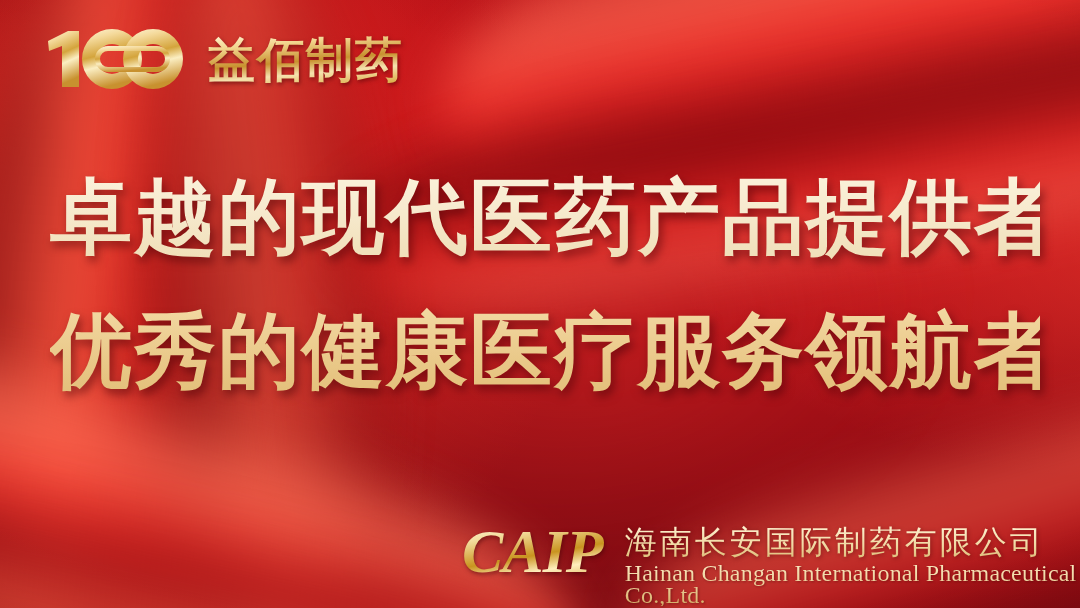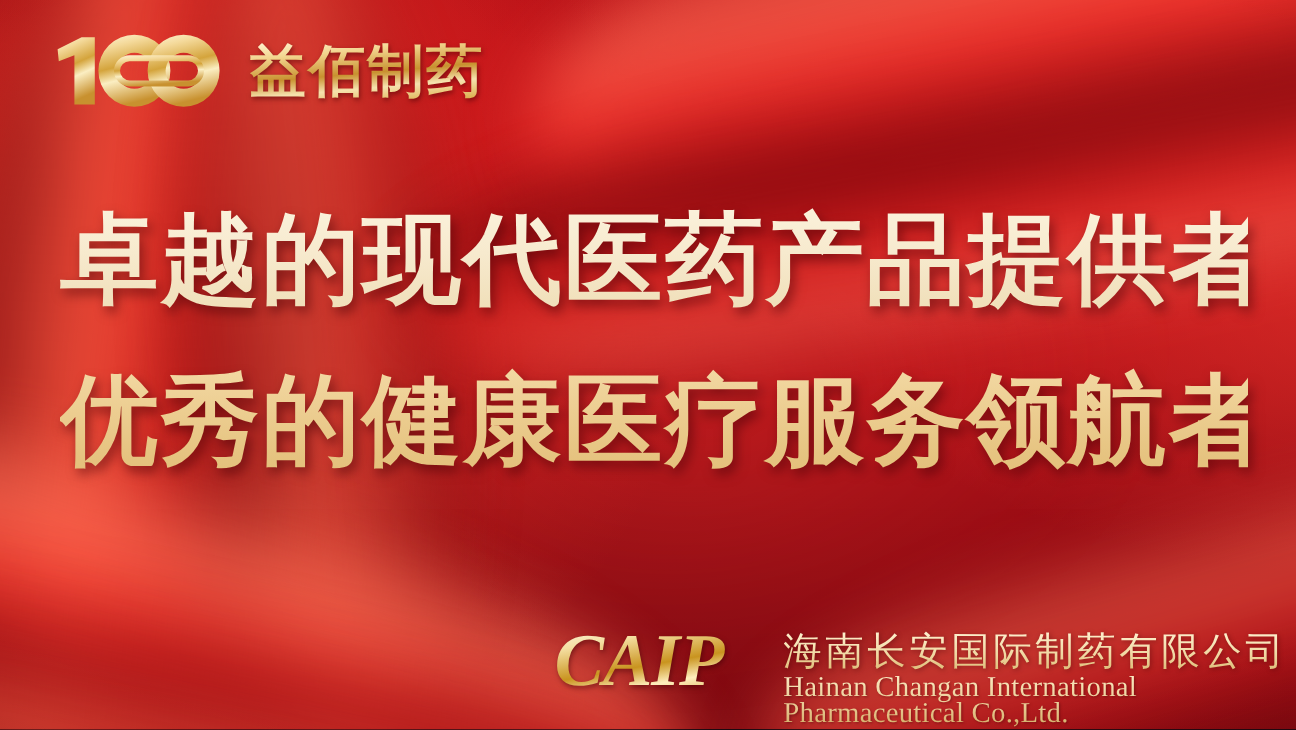--- a/index.html
+++ b/index.html
@@ -211,21 +211,21 @@
     line-height: 1;
     letter-spacing: -1px;
     padding-right: 4px;
     background: linear-gradient(170deg, #fffaea 0%, #f5dfa2 25%, #c9941f 55%, #ffeebd 74%, #d2a23a 100%);
     -webkit-background-clip: text;
     background-clip: text;
     color: transparent;
     -webkit-text-fill-color: transparent;
     filter: drop-shadow(1px 2px 2px rgba(60,0,4,.5));
   }
-  .co-block { padding-top: 4px; margin-left: 28px; }
+  .co-block { padding-top: 4px; }
   .co-cn {
     font-family: "DejaVu Sans", "Liberation Sans", sans-serif;
     font-size: 32px;
     line-height: 36px;
     letter-spacing: 3px;
     color: #f5dfae;
     background: linear-gradient(180deg, #fff3d4 0%, #f0d8a2 60%, #dcb974 100%);
     -webkit-background-clip: text;
     background-clip: text;
     -webkit-text-fill-color: transparent;

